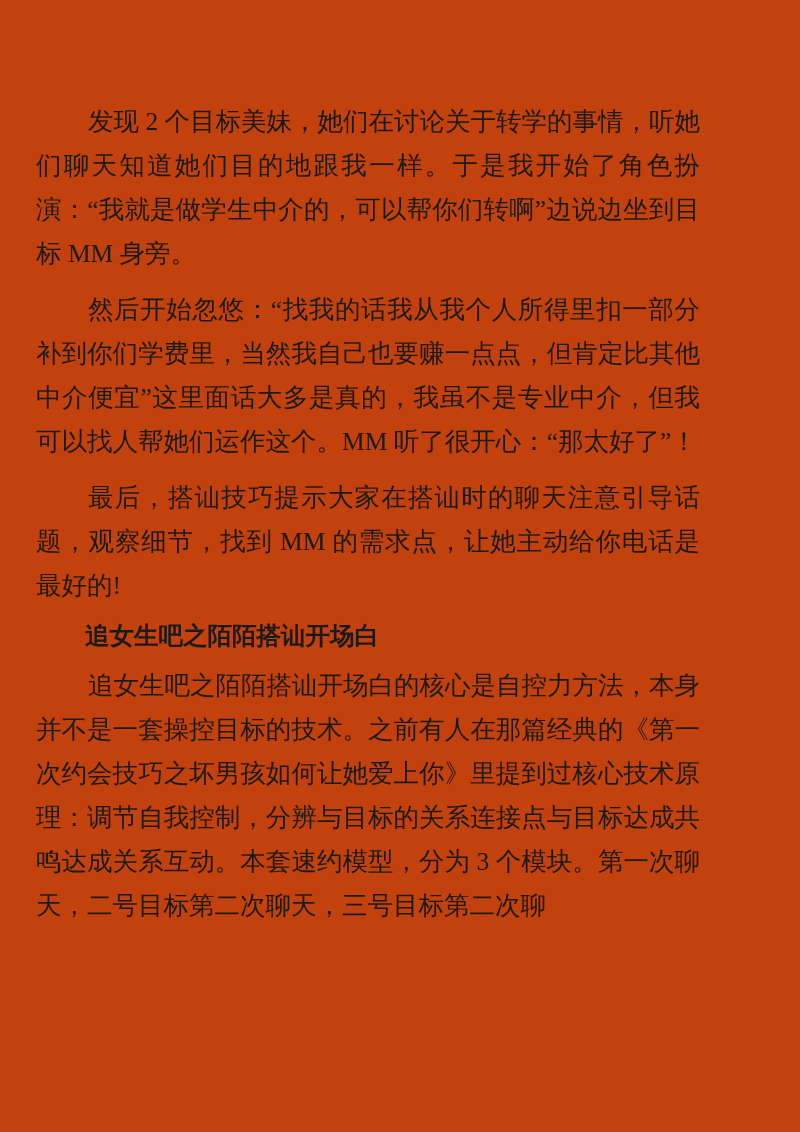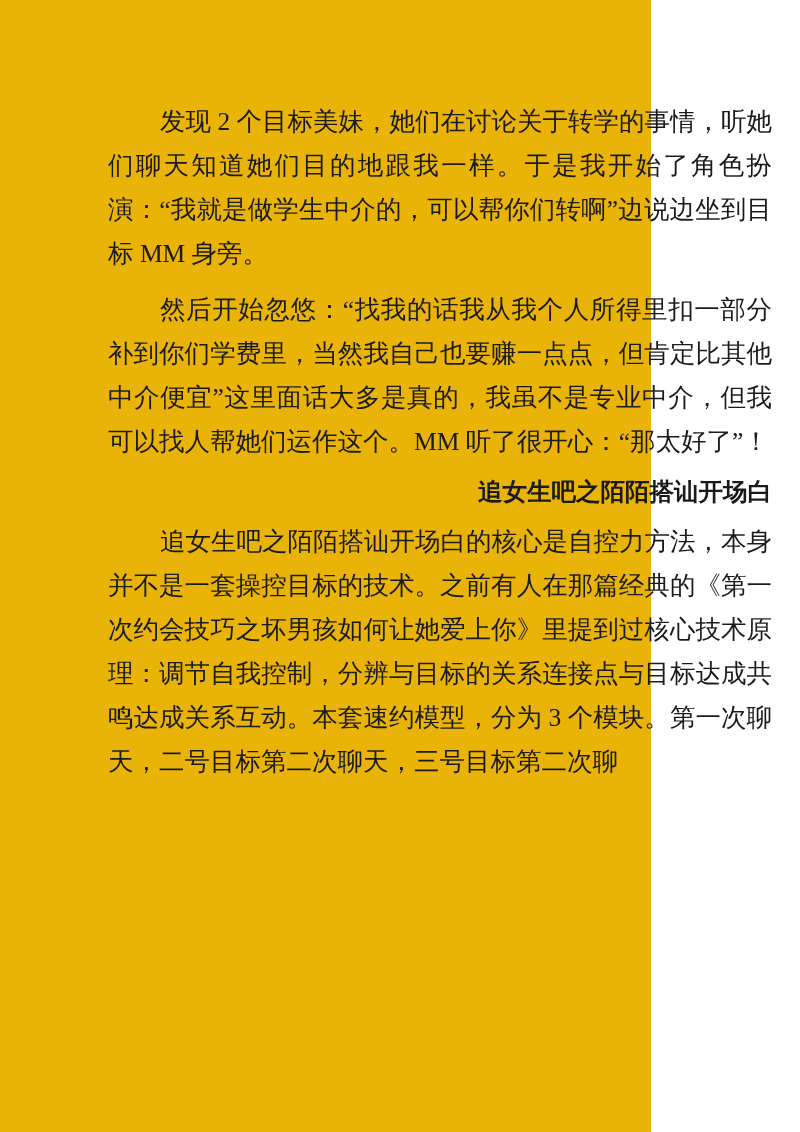--- a/index.html
+++ b/index.html
@@ -12,25 +12,25 @@
     width: 800px;
     height: 1132px;
     overflow: hidden;
     font-family: "Liberation Serif", "DejaVu Serif", serif;
     color: #1a1a1a;
     -webkit-font-smoothing: antialiased;
   }
 
   .page {
     position: relative;
-    width: 651px;
+    width: 800px;
     height: 1132px;
-    background: #eab308;
+    background: #c2410c;
     box-sizing: border-box;
-    padding: 100px 68px 0 108px;
+    padding: 100px 68px 0 36px;
   }
 
   .doc-body {
     width: 664px;
   }
 
   
   .para {
     font-size: 25.5px;
     line-height: 44px;
@@ -58,35 +58,36 @@
     white-space: nowrap;
   }
 
   
   .heading-bold {
     font-size: 24.5px;
     line-height: 44px;
     text-indent: 49px;
     margin: 6px 0 6px 0;
     font-weight: 700;
-    text-align: right;
+    text-align: left;
     white-space: nowrap;
   }
 </style>
 </head>
 <body>
 
 <div class="page">
   <div class="doc-body">
 
     <p class="para">发现 2 个目标美妹，她们在讨论关于转学的事情，听她们聊天知道她们目的地跟我一样。于是我开始了角色扮演：“我就是做学生中介的，可以帮你们转啊”边说边坐到目标 MM 身旁。</p>
 
     <p class="para">然后开始忽悠：“找我的话我从我个人所得里扣一部分补到你们学费里，当然我自己也要赚一点点，但肯定比其他中介便宜”这里面话大多是真的，我虽不是专业中介，但我可以找人帮她们运作这个。MM 听了很开心：“那太好了”！</p>
 
 
+    <p class="para">最后，搭讪技巧提示大家在搭讪时的聊天注意引导话题，观察细节，找到 MM 的需求点，让她主动给你电话是最好的!</p>
 
 
     <p class="heading-bold">追女生吧之陌陌搭讪开场白</p>
 
     <p class="para">追女生吧之陌陌搭讪开场白的核心是自控力方法，本身并不是一套操控目标的技术。之前有人在那篇经典的《第一次约会技巧之坏男孩如何让她爱上你》里提到过核心技术原理：调节自我控制，分辨与目标的关系连接点与目标达成共鸣达成关系互动。本套速约模型，分为 3 个模块。第一次聊天，二号目标第二次聊天，三号目标第二次聊</p>
 
   </div>
 </div>
 
 </body></html>

